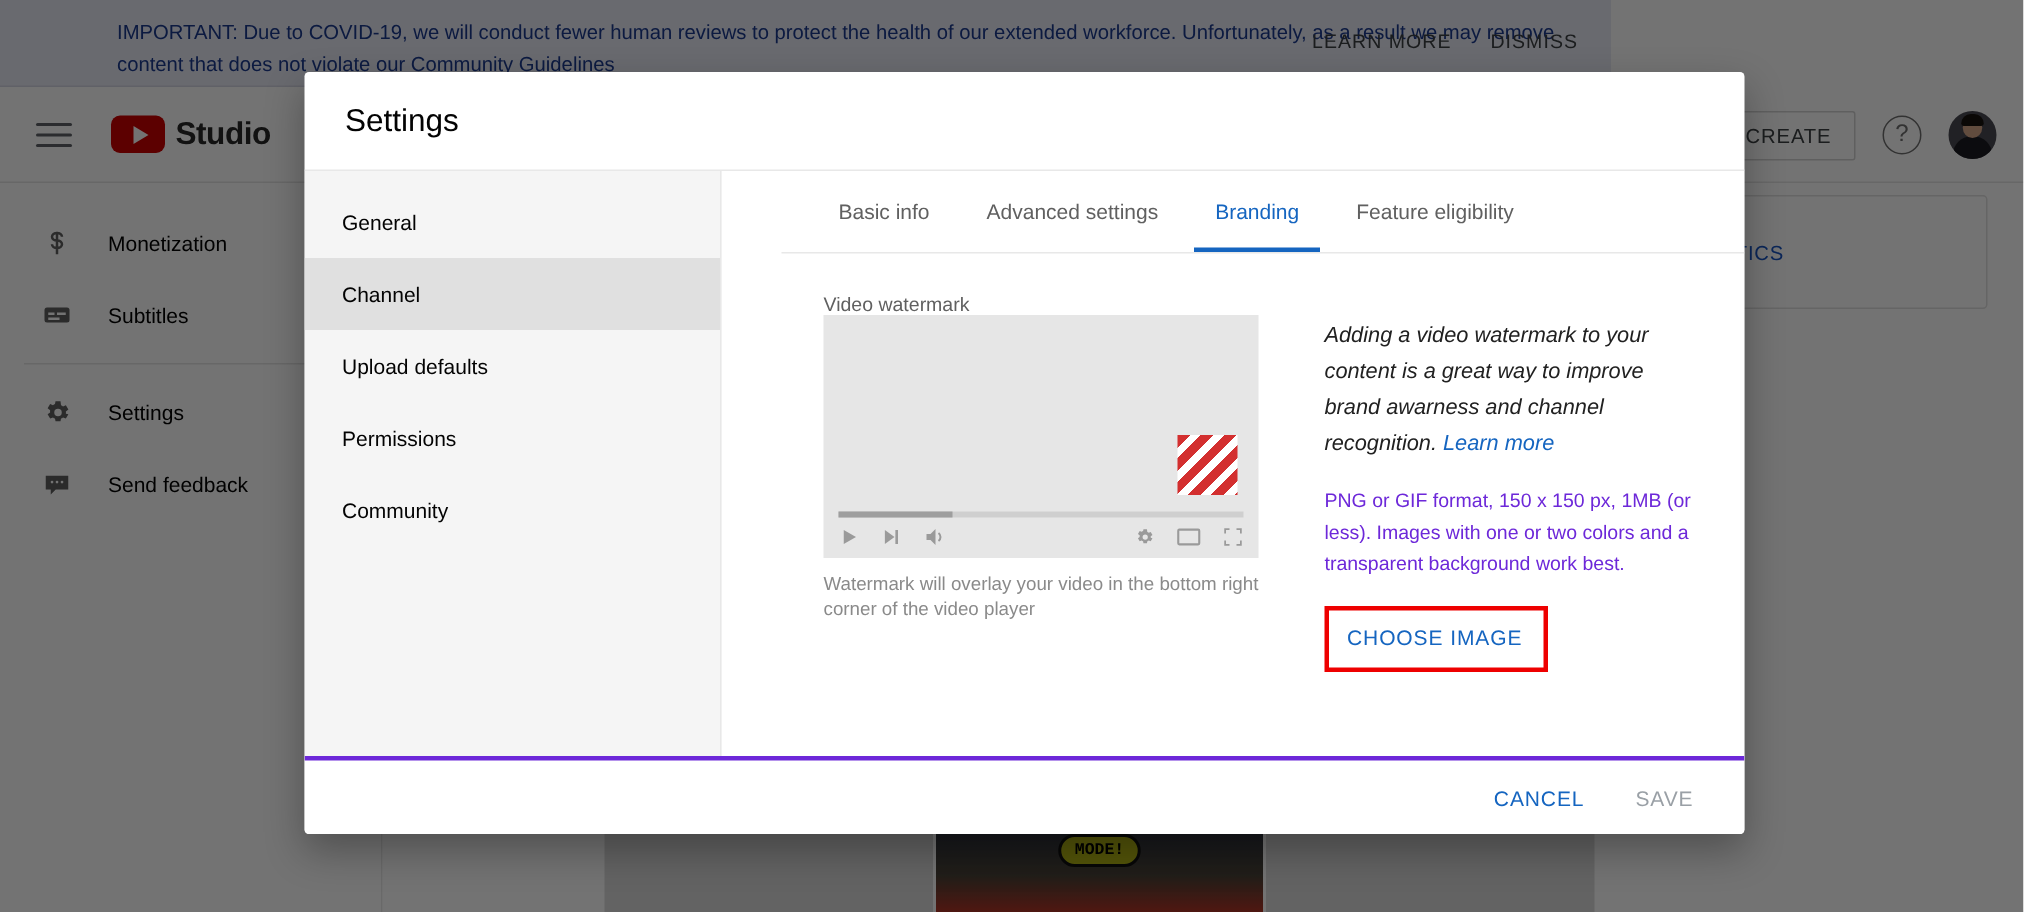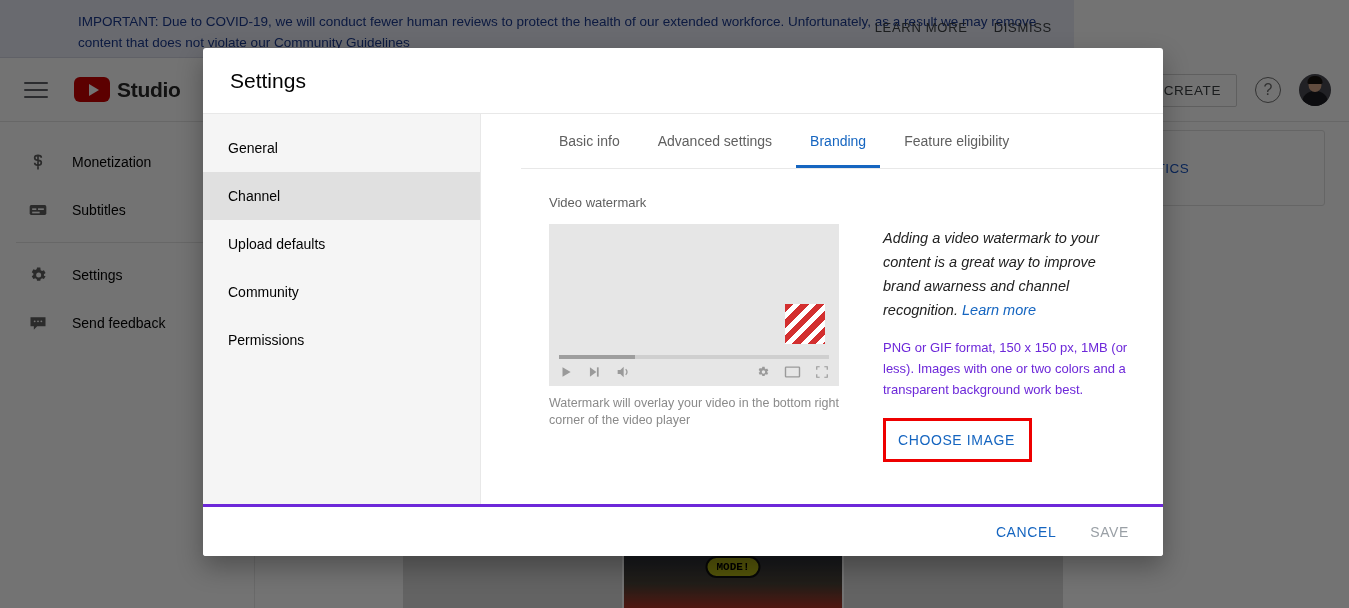--- a/index.html
+++ b/index.html
@@ -166,21 +166,21 @@
     display: flex; align-items: center; padding: 0 14px;
     font-size: 14px; color: #606060; cursor: pointer; position: relative;
   }
   .tab.active { color: #1565c0; font-weight: 500; }
   .tab.active::after {
     content: ""; position: absolute; left: 0; right: 0; bottom: 0;
     height: 3px; background: #1565c0;
   }
 
   .panel { flex: 1; padding: 26px 28px 0 28px; display: flex; flex-direction: column; }
-  .panel-label { font-size: 13px; color: #606060; margin-bottom: 14px; }
+  .panel-label { font-size: 13px; color: #606060; }
   .panel-cols { display: flex; gap: 44px; }
 
   .preview-col { width: 290px; flex: 0 0 290px; }
   .player {
     width: 290px; height: 162px; background: #e6e6e6; position: relative;
   }
   .watermark {
     position: absolute; right: 14px; bottom: 42px; width: 40px; height: 40px;
     background: repeating-linear-gradient(135deg,
       #d32f2f 0 6px, #ffffff 6px 11px);
@@ -343,24 +343,24 @@
         <div class="dlg-side-item">
           <span>General</span>
         </div>
         <div class="dlg-side-item active">
           <span>Channel</span>
         </div>
         <div class="dlg-side-item">
           <span>Upload defaults</span>
         </div>
         <div class="dlg-side-item">
+          <span>Permissions</span>
+        </div>
+        <div class="dlg-side-item">
           <span>Community</span>
-        </div>
-        <div class="dlg-side-item">
-          <span>Permissions</span>
         </div>
       </div>
 
       <div class="dlg-main">
         <div class="tabs">
           <div class="tab">
             <span>Basic info</span>
           </div>
           <div class="tab">
             <span>Advanced settings</span>

